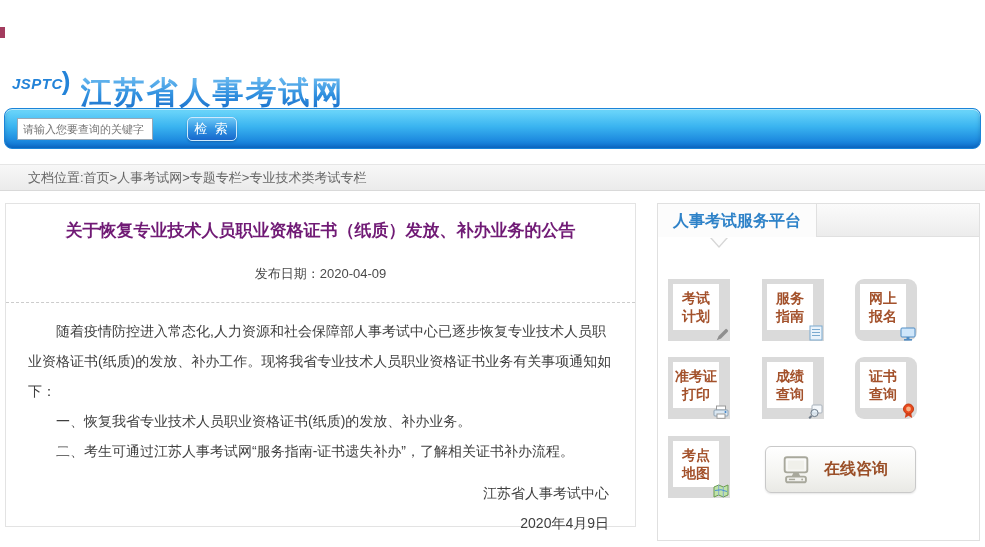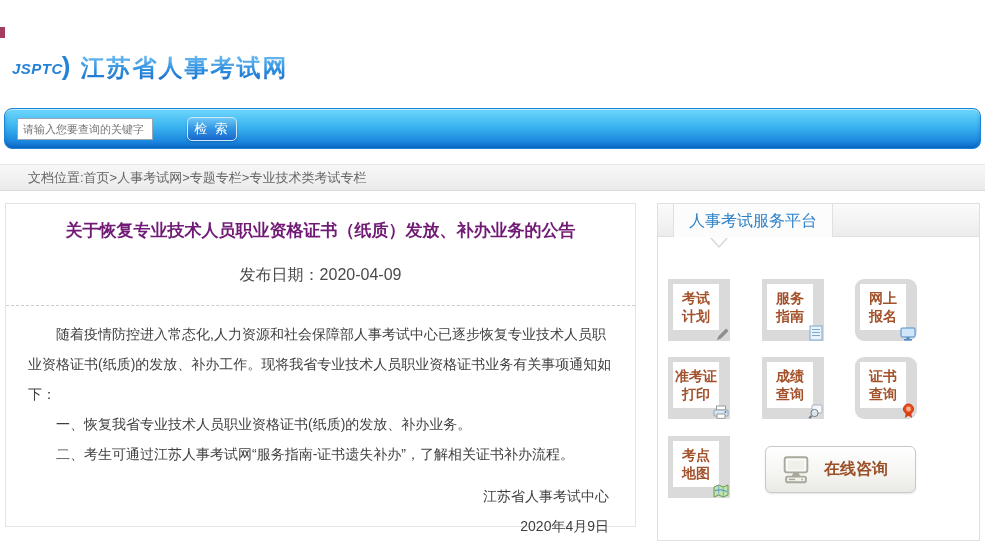--- a/index.html
+++ b/index.html
@@ -15,23 +15,23 @@
   .topbar-links { position:absolute; right:14px; top:11px; font-size:13px; color:#8a8a8a; display:flex; align-items:center; }
   .topbar-links span.lnk { margin-left:12px; cursor:pointer; }
   .topbar-divider { width:1px; height:14px; background:#c9c9c9; margin-left:12px; }
   .red-accent { position:absolute; left:0; top:27px; width:5px; height:12px; background:#a33c5e; }
 
   
   .logo-area { position:absolute; left:0; top:38px; width:985px; height:70px; background:#fff; }
   .logo-row { position:absolute; left:12px; top:14px; display:flex; align-items:center; }
   .logo-mark { font-style:italic; font-weight:bold; font-size:15px; color:#2383d8; letter-spacing:0.5px; }
   .logo-swoosh { font-weight:bold; font-size:26px; color:#2383d8; margin-left:-1px; margin-top:-4px; }
-  .site-title { margin-left:10px; font-size:24px; font-weight:bold; letter-spacing:2px;
+  .site-title { margin-left:10px; font-size:31px; font-weight:bold; letter-spacing:2px;
     background:linear-gradient(180deg,#7cc6f4 0%,#2f8fdf 55%,#1668c4 100%);
-    -webkit-background-clip:text; background-clip:text; color:#2a85dc; -webkit-text-fill-color:transparent; }
+    -webkit-background-clip:text; background-clip:text; color:#2a85dc;margin-top:20px; -webkit-text-fill-color:transparent; }
 
   
   .search-bar { position:absolute; left:4px; top:108px; width:977px; height:41px; border-radius:8px;
     background:linear-gradient(180deg,#6fd8fb 0%,#3ab4f0 45%,#0e74d6 100%);
     border:1px solid #1b84d8; box-shadow:inset 0 1px 0 rgba(255,255,255,.55), inset 0 -2px 4px rgba(0,40,100,.25); }
   .search-input { position:absolute; left:12px; top:9px; width:136px; height:22px; border:1px solid #96a8b8;
     font-size:11px; color:#666; padding:0 5px; background:#fff; outline:none; }
   .search-btn { position:absolute; left:182px; top:8px; width:50px; height:24px; border-radius:5px;
     background:linear-gradient(180deg,#6ec8f6 0%,#2f93e2 50%,#1767cc 100%);
     border:1px solid #cfeafc; color:#fff; font-size:13px; font-weight:normal; text-align:center; line-height:22px;
@@ -40,32 +40,32 @@
   
   .breadcrumb { position:absolute; left:0; top:164px; width:985px; height:27px;
     background:linear-gradient(180deg,#f7f7f7 0%,#ebebeb 100%);
     border-top:1px solid #e6e6e6; border-bottom:1px solid #d9d9d9;
     line-height:25px; padding-left:28px; font-size:13px; color:#666; }
 
   
   .article-panel { position:absolute; left:5px; top:203px; width:631px; height:324px;
     background:#fff; border:1px solid #e3e3e3; }
   .article-title { text-align:center; margin-top:15px; padding:0 28px; color:#701a75; font-size:17px; font-weight:bold; line-height:24px; }
-  .pub-date { text-align:center; margin-top:22px; color:#4a4a4a; font-size:16px; }
+  .pub-date { text-align:center; margin-top:22px; color:#4a4a4a; font-size:13px; }
   .article-divider { margin-top:19px; border-top:1px dashed #ccc; height:0; }
   .article-body { padding:13px 22px 0 22px; font-size:14px; color:#3f3f3f; }
   .article-body p { line-height:30px; text-indent:2em; }
   .signature { text-align:right; padding-right:26px; margin-top:12px; font-size:14px; color:#3f3f3f; line-height:30px; }
 
   
   .sidebar { position:absolute; left:657px; top:203px; width:324px; height:338px; }
   .tab-bar { position:relative; width:323px; height:34px;
     background:linear-gradient(180deg,#fbfbfb 0%,#ececec 100%); border:1px solid #e0e0e0; }
   .tab { position:absolute; left:-1px; top:-1px; height:35px; padding:0 15px; background:#fcfcfc;
-    border:1px solid #e0e0e0; border-bottom:none; line-height:33px; color:#2e82c8; font-size:16px; font-weight:normal; cursor:pointer;margin-left:16px; }
+    border:1px solid #e0e0e0; border-bottom:none; line-height:33px; color:#2e82c8; font-size:16px; font-weight:bold; cursor:pointer; }
   .tab-pointer-outer { position:absolute; left:52px; top:34px; width:0; height:0; z-index:4;
     border-left:9px solid transparent; border-right:9px solid transparent; border-top:10px solid #d6d6d6; }
   .tab-pointer-inner { position:absolute; left:53px; top:33px; width:0; height:0; z-index:5;
     border-left:8px solid transparent; border-right:8px solid transparent; border-top:9px solid #fdfdfd; }
   .panel-body { position:absolute; left:0; top:34px; width:323px; height:304px;
     background:#fff; border:1px solid #e0e0e0; border-top:none; }
 
   .tile { position:absolute; width:62px; height:62px; background:#dadada; cursor:pointer; }
   .tile-inner { position:absolute; left:5px; top:5px; right:11px; bottom:11px; background:#fff;
     display:flex; flex-direction:column; align-items:center; justify-content:center;

